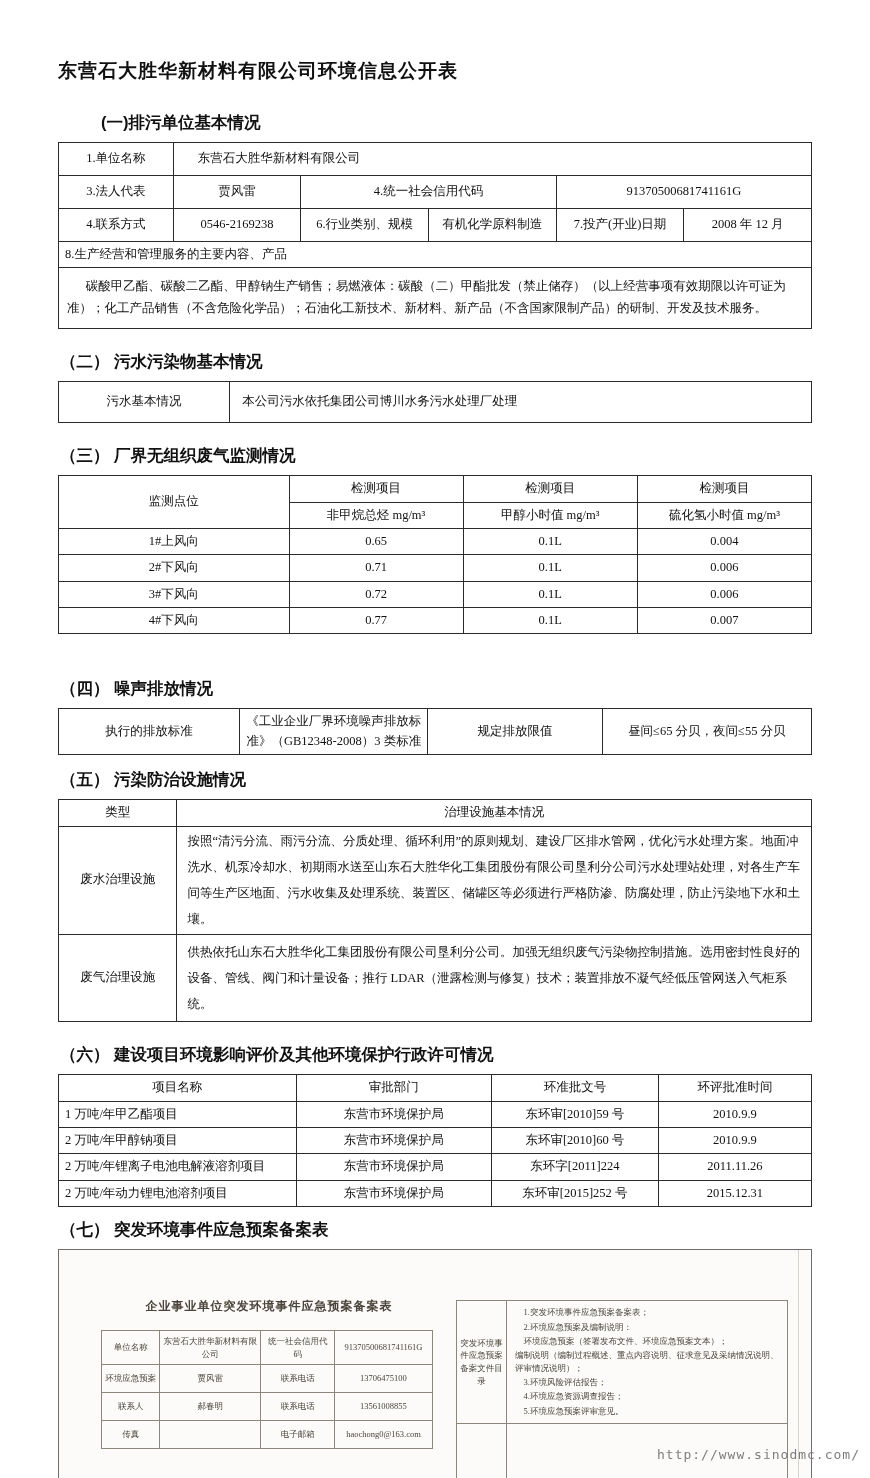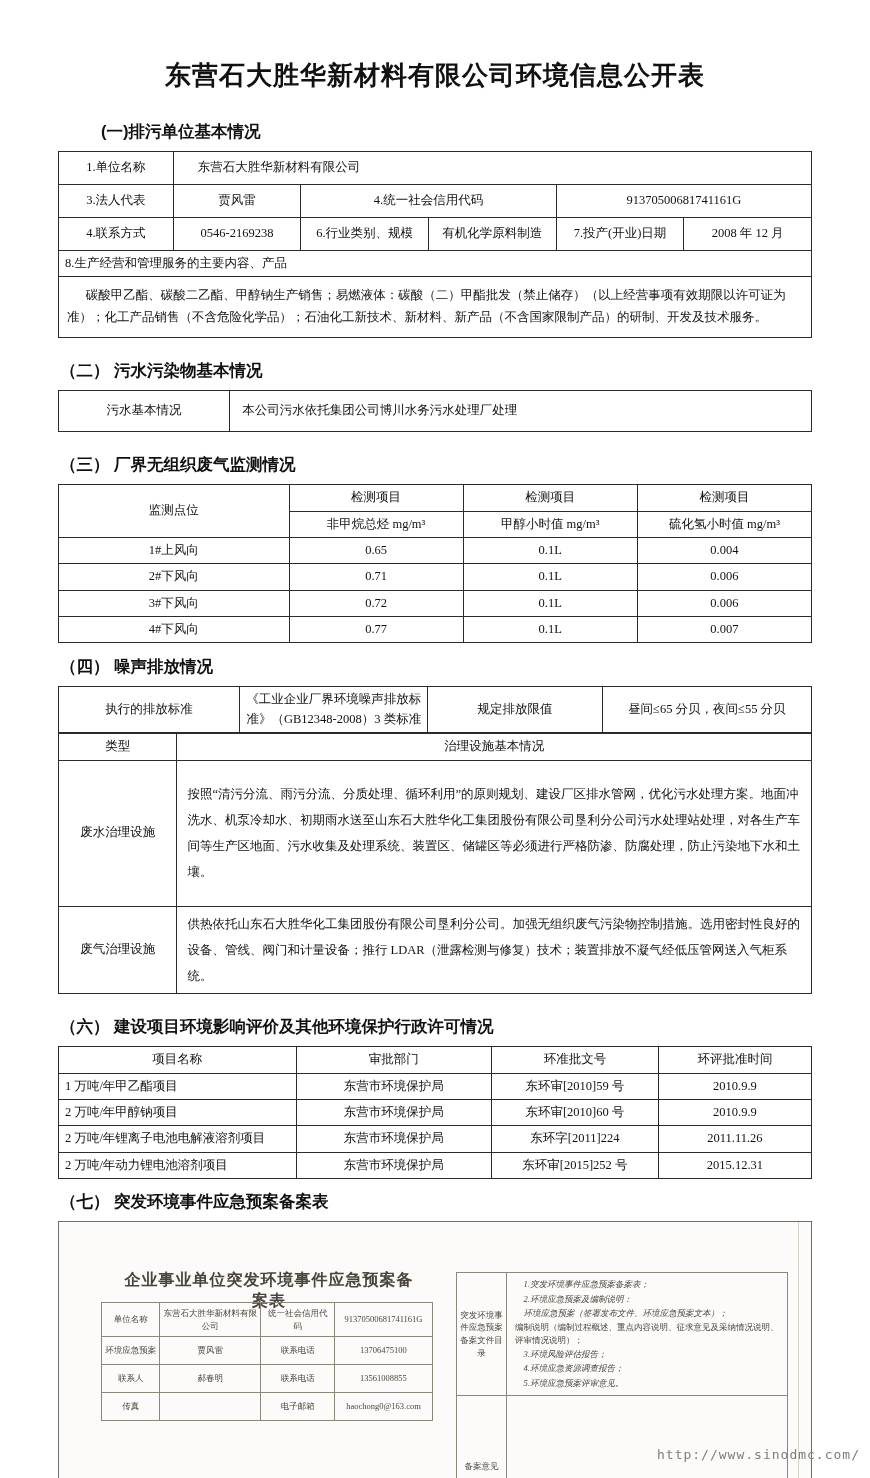--- a/index.html
+++ b/index.html
@@ -1,49 +1,49 @@
 <!DOCTYPE html>
 <html><head>
 <meta charset="utf-8">
 <style>
   html,body{margin:0;padding:0;background:#fff;}
   .page{position:relative;width:870px;height:1478px;background:#fff;overflow:hidden;
         font-family:"Liberation Serif","DejaVu Serif",serif;color:#111;}
   .content{position:absolute;left:58px;top:0;width:754px;}
 
-  .doc-title{margin:58px 0 0 0;text-align:center;font-family:Liberation Sans, sans-serif;
-             font-weight:bold;font-size:26px;letter-spacing:1px;}
+  .doc-title{margin:58px 0 0 0;text-align:left;font-family:Liberation Sans, sans-serif;
+             font-weight:bold;font-size:19px;letter-spacing:1px;}
 
   .sec-head{margin:22px 0 8px 2px;font-family:"Liberation Sans","DejaVu Sans",sans-serif;
             font-weight:bold;font-size:16.5px;}
   .sec-head.first{margin-top:28px;margin-left:43px;}
 
   table.grid{width:754px;border-collapse:collapse;table-layout:fixed;font-size:12.5px;}
   table.grid td,table.grid th{border:1px solid #2b2b2b;padding:3px 6px;vertical-align:middle;
             font-weight:normal;line-height:1.55;word-break:break-all;}
   .c{text-align:center;}
   .l{text-align:left;}
   .h32 td{height:26px;}
   .h24 td{height:18px;}
   .para{padding:8px 8px !important;text-indent:1.5em;line-height:1.75 !important;}
 
   
   .scan-box{position:relative;width:752px;height:452px;border:1px solid #6e6e6e;background:#fcfbf9;
             font-family:"Liberation Serif","DejaVu Serif",serif;}
   .scan-divider{position:absolute;top:0;right:12px;width:1px;height:100%;background:#d8d3cb;}
   .scan-title{position:absolute;left:60px;top:48px;width:300px;text-align:center;
-              font-weight:bold;font-size:16px;color:#4a443c;letter-spacing:1px;}
+              font-weight:bold;font-size:12px;color:#4a443c;letter-spacing:1px;}
   table.scan{border-collapse:collapse;table-layout:fixed;font-size:8.5px;color:#4a443c;}
   table.scan td{border:1px solid #8d867b;padding:2px 3px;vertical-align:middle;line-height:1.5;
                 text-align:center;word-break:break-all;}
   .scan-left-table{position:absolute;left:42px;top:80px;width:332px;}
   .scan-right-table{position:absolute;left:397px;top:50px;width:332px;}
   .dir-cell{text-align:left !important;padding:4px 8px !important;vertical-align:middle;}
   .dir-cell div{margin:1px 0;line-height:1.55;}
-  .dir-cell .indent{text-indent:1em;font-style:italic;}
+  .dir-cell .indent{text-indent:1em;}
   .opinion-cell{text-align:left !important;padding:6px 8px !important;position:relative;height:128px;
                 vertical-align:top !important;}
   .watermark{position:absolute;right:10px;bottom:16px;font-family:"DejaVu Sans Mono","Liberation Mono",monospace;
              font-size:13px;color:#7d7d7d;letter-spacing:1px;}
 </style>
 </head>
 <body>
 
 <div class="page">
   <div class="content">
@@ -124,41 +124,42 @@
       </tr>
       <tr class="h24">
         <td class="c">4#下风向</td>
         <td class="c">0.77</td>
         <td class="c">0.1L</td>
         <td class="c">0.007</td>
       </tr>
     </tbody>
       </table>
 
-    <div class="sec-head" style="margin-top:13px">（四） 噪声排放情况</div>
+    <div class="sec-head" style="margin-top:44px">（四） 噪声排放情况</div>
     <table class="grid">
       <tbody>
           <tr>
         <td class="c" style="width:24%">执行的排放标准</td>
         <td class="c" style="width:25%">《工业企业厂界环境噪声排放标准》（GB12348-2008）3 类标准</td>
         <td class="c" style="width:23%">规定排放限值</td>
         <td class="c" style="width:28%">昼间≤65 分贝，夜间≤55 分贝</td>
       </tr>
     </tbody>
       </table>
 
+    <div class="sec-head" style="margin-top:14px">（五） 污染防治设施情况</div>
     <table class="grid">
       <tbody>
           <tr>
         <td class="c" style="width:14%">类型</td>
         <td class="c">治理设施基本情况</td>
       </tr>
       <tr>
         <td class="c">废水治理设施</td>
-        <td class="l" style="line-height:2.1;padding:20px 10px">按照“清污分流、雨污分流、分质处理、循环利用”的原则规划、建设厂区排水管网，优化污水处理方案。地面冲洗水、机泵冷却水、初期雨水送至山东石大胜华化工集团股份有限公司垦利分公司污水处理站处理，对各生产车间等生产区地面、污水收集及处理系统、装置区、储罐区等必须进行严格防渗、防腐处理，防止污染地下水和土壤。</td>
+        <td class="l" style="line-height:2.1;padding:1px 10px">按照“清污分流、雨污分流、分质处理、循环利用”的原则规划、建设厂区排水管网，优化污水处理方案。地面冲洗水、机泵冷却水、初期雨水送至山东石大胜华化工集团股份有限公司垦利分公司污水处理站处理，对各生产车间等生产区地面、污水收集及处理系统、装置区、储罐区等必须进行严格防渗、防腐处理，防止污染地下水和土壤。</td>
       </tr>
       <tr>
         <td class="c">废气治理设施</td>
         <td class="l" style="line-height:2.1;padding:4px 10px">供热依托山东石大胜华化工集团股份有限公司垦利分公司。加强无组织废气污染物控制措施。选用密封性良好的设备、管线、阀门和计量设备；推行 LDAR（泄露检测与修复）技术；装置排放不凝气经低压管网送入气柜系统。</td>
       </tr>
     </tbody>
       </table>
 
     <div class="sec-head" style="">（六） 建设项目环境影响评价及其他环境保护行政许可情况</div>
     <table class="grid">

